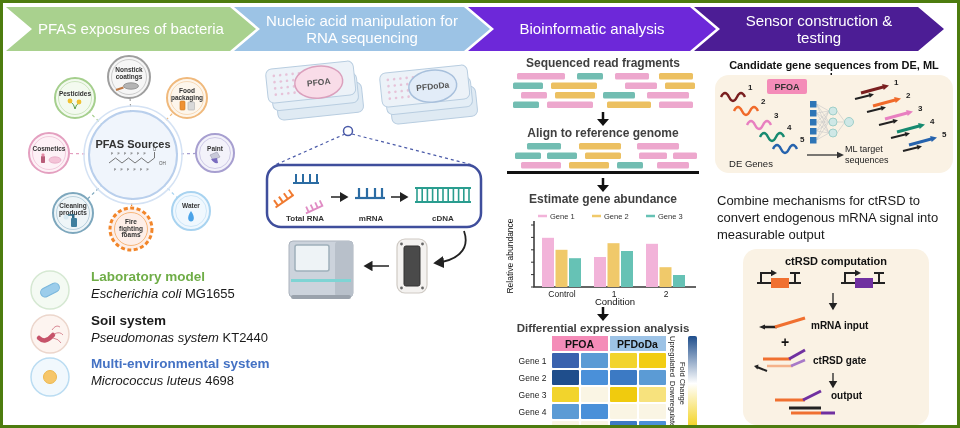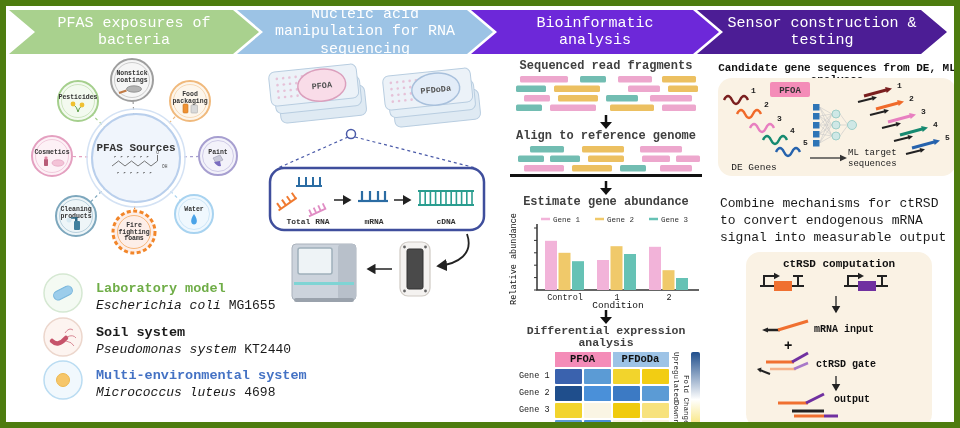--- a/index.html
+++ b/index.html
@@ -1,27 +1,27 @@
 <!DOCTYPE html>
 <html><head>
 <meta charset="utf-8">
 <style>
   html,body{margin:0;padding:0;background:#fff;font-family:"Liberation Sans",sans-serif;}
-  #canvas{position:relative;width:960px;height:428px;box-sizing:border-box;border:6px solid #4d7c0f;background:#fff;overflow:hidden;font-family:Liberation Mono, monospace;}
+  #canvas{position:relative;width:960px;height:428px;box-sizing:border-box;border:3px solid #4d7c0f;background:#fff;overflow:hidden;}
   
   .banner{position:absolute;top:4px;height:44px;display:flex;align-items:center;justify-content:center;
           color:#fff;font-size:15px;line-height:1.15;text-align:center;padding:0 30px;box-sizing:border-box;
           clip-path:polygon(0 0,calc(100% - 26px) 0,100% 50%,calc(100% - 26px) 100%,0 100%,26px 50%);}
   #banner-1{left:3px;width:250px;}
   #banner-2{left:231px;width:256px;}
   #banner-3{left:465px;width:248px;}
   #banner-4{left:691px;width:250px;}
   
   #pfas-svg{position:absolute;left:6px;top:50px;}
-  .org-row{position:absolute;left:36px;display:flex;align-items:flex-end;gap:12px;}
+  .org-row{position:absolute;left:26px;display:flex;align-items:flex-start;gap:20px;}
   .org-text{display:flex;flex-direction:column;line-height:1.25;}
   .org-role{font-weight:bold;font-size:13.5px;}
   .org-species{font-size:13px;color:#1a1a1a;}
   .org-species i{font-style:italic;}
   
   #rnaseq-svg{position:absolute;left:256px;top:52px;}
   
   #col3{position:absolute;left:497px;top:54px;width:206px;display:flex;flex-direction:column;align-items:center;}
   .bio-title{font-weight:bold;font-size:12px;color:#404040;text-align:center;line-height:1.1;}
   .hm-wrap{display:flex;align-items:flex-start;margin-top:2px;}

